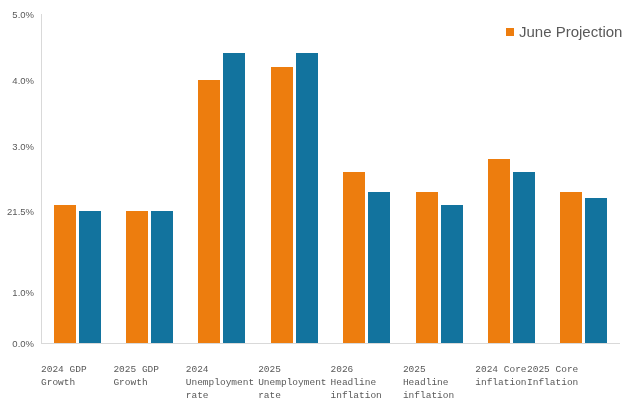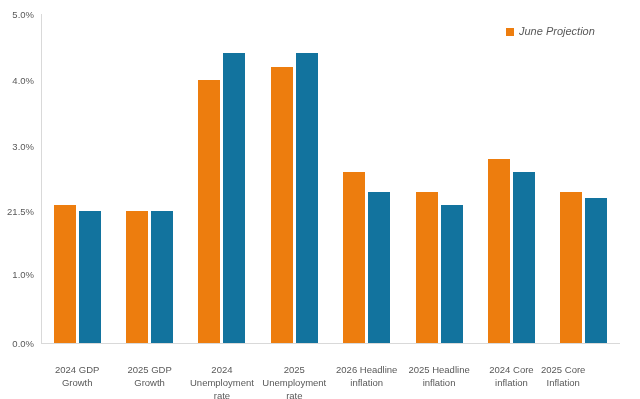--- a/index.html
+++ b/index.html
@@ -34,25 +34,24 @@
     margin-bottom: 17px;
     height: 11px;
   }
   .legend-swatch {
     width: 8px;
     height: 8px;
     margin-right: 5px;
     flex: 0 0 auto;
   }
   .legend-label {
-    font-size: 11px;
+    font-size: 15px;
     color: #595959;
     white-space: nowrap;
     line-height: 11px;
-    font-style: italic;
   }
 
   
   #plot-area {
     position: absolute;
     left: 41px;
     top: 14px;
     width: 579px;
     height: 329px;
   }
@@ -104,44 +103,44 @@
   .bar {
     width: 22px;
   }
   .bar-june { background: #ED7D0E; }
   .bar-sept { background: #12739E; }
 
   
   .cat-label {
     position: absolute;
     top: 349px;
-    text-align: center;
     font-size: 9.5px;
     line-height: 13px;
     color: #595959;
+    font-family: Liberation Mono, monospace;
   }
 </style>
 </head>
 <body>
 
 <div id="chart-root">
 
   <div id="legend">
       <div class="legend-entry">
         <span class="legend-swatch" style="background: rgb(237, 125, 14);"></span>
         <span class="legend-label">June Projection</span>
       </div>
     </div>
 
   <div id="y-axis-line"></div>
   <div id="x-axis-line"></div>
 
   <div id="plot-area">
       <div class="y-tick" style="top: 329px;">0.0%</div>
-      <div class="y-tick" style="top: 260px;">1.0%</div>
+      <div class="y-tick" style="top: 278px;">1.0%</div>
       <div class="y-tick" style="top: 197.4px;">21.5%</div>
       <div class="y-tick" style="top: 131.6px;">3.0%</div>
       <div class="y-tick" style="top: 65.8px;">4.0%</div>
       <div class="y-tick" style="top: 0px;">5.0%</div>
       <div class="group" style="left: 0px; width: 72.375px;">
         <div class="bars">
           <div class="bar bar-june" title="June Projection: 2.1%" style="height: 138.18px; background: rgb(237, 125, 14);"></div>
           <div class="bar bar-sept" title="September Projection: 2.0%" style="height: 131.6px; background: rgb(18, 115, 158);"></div>
         </div>
       </div>

